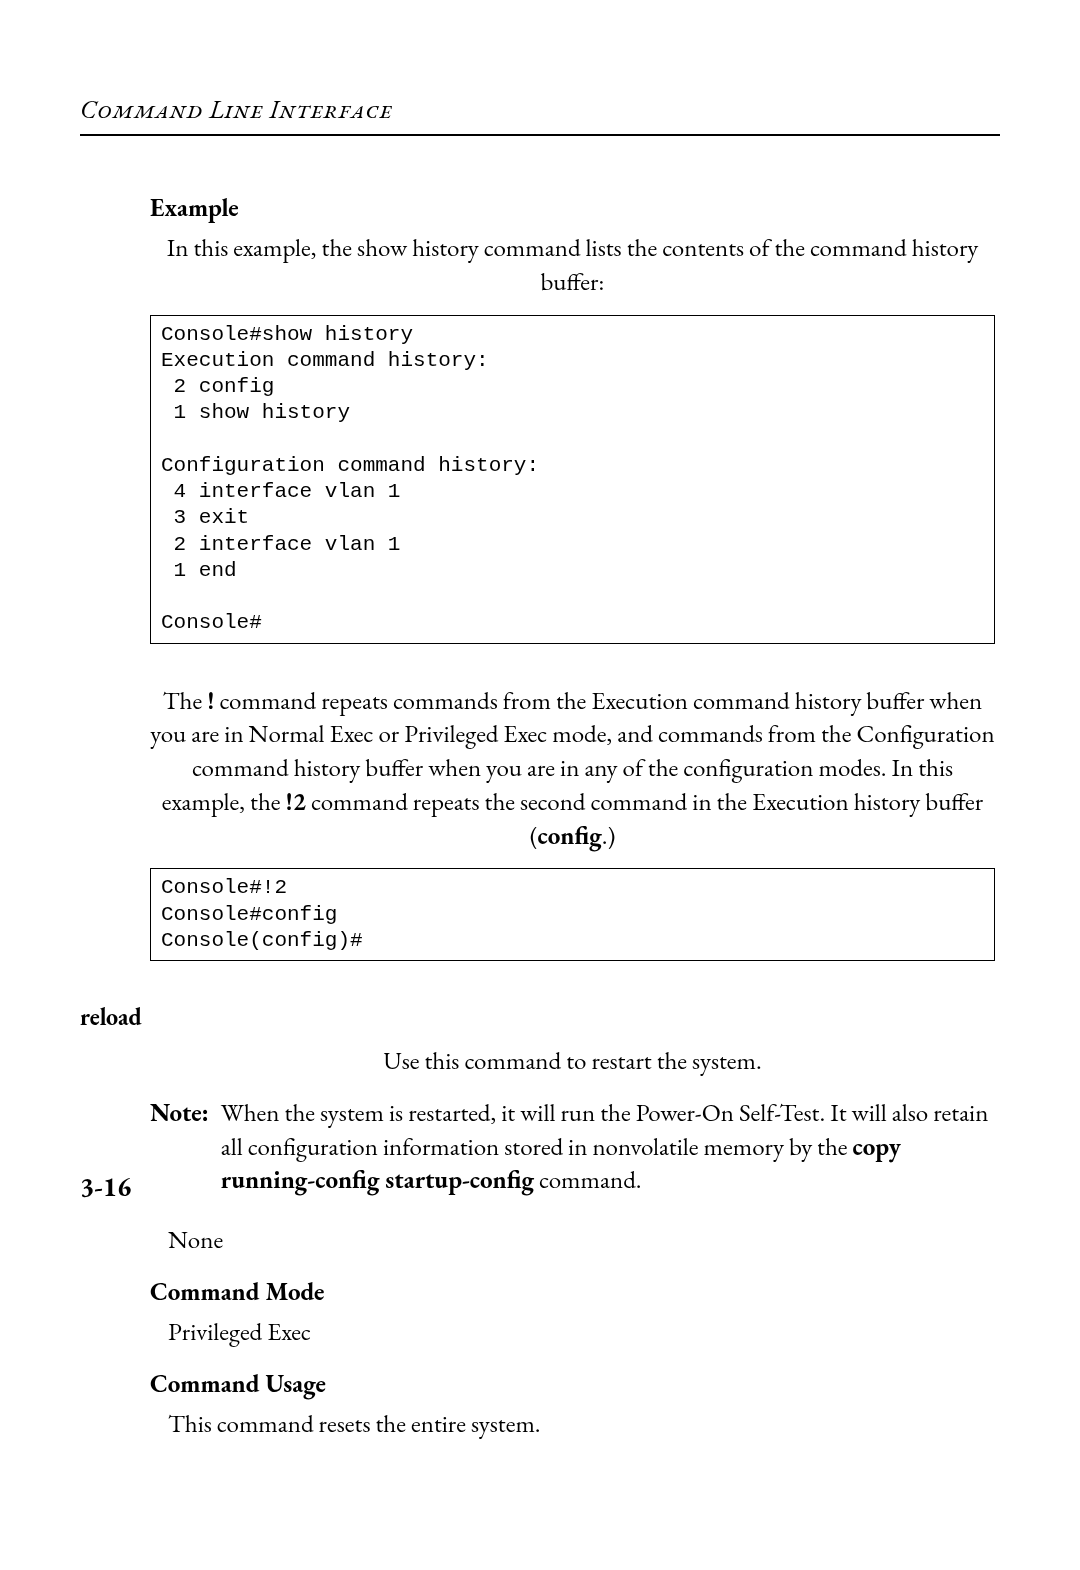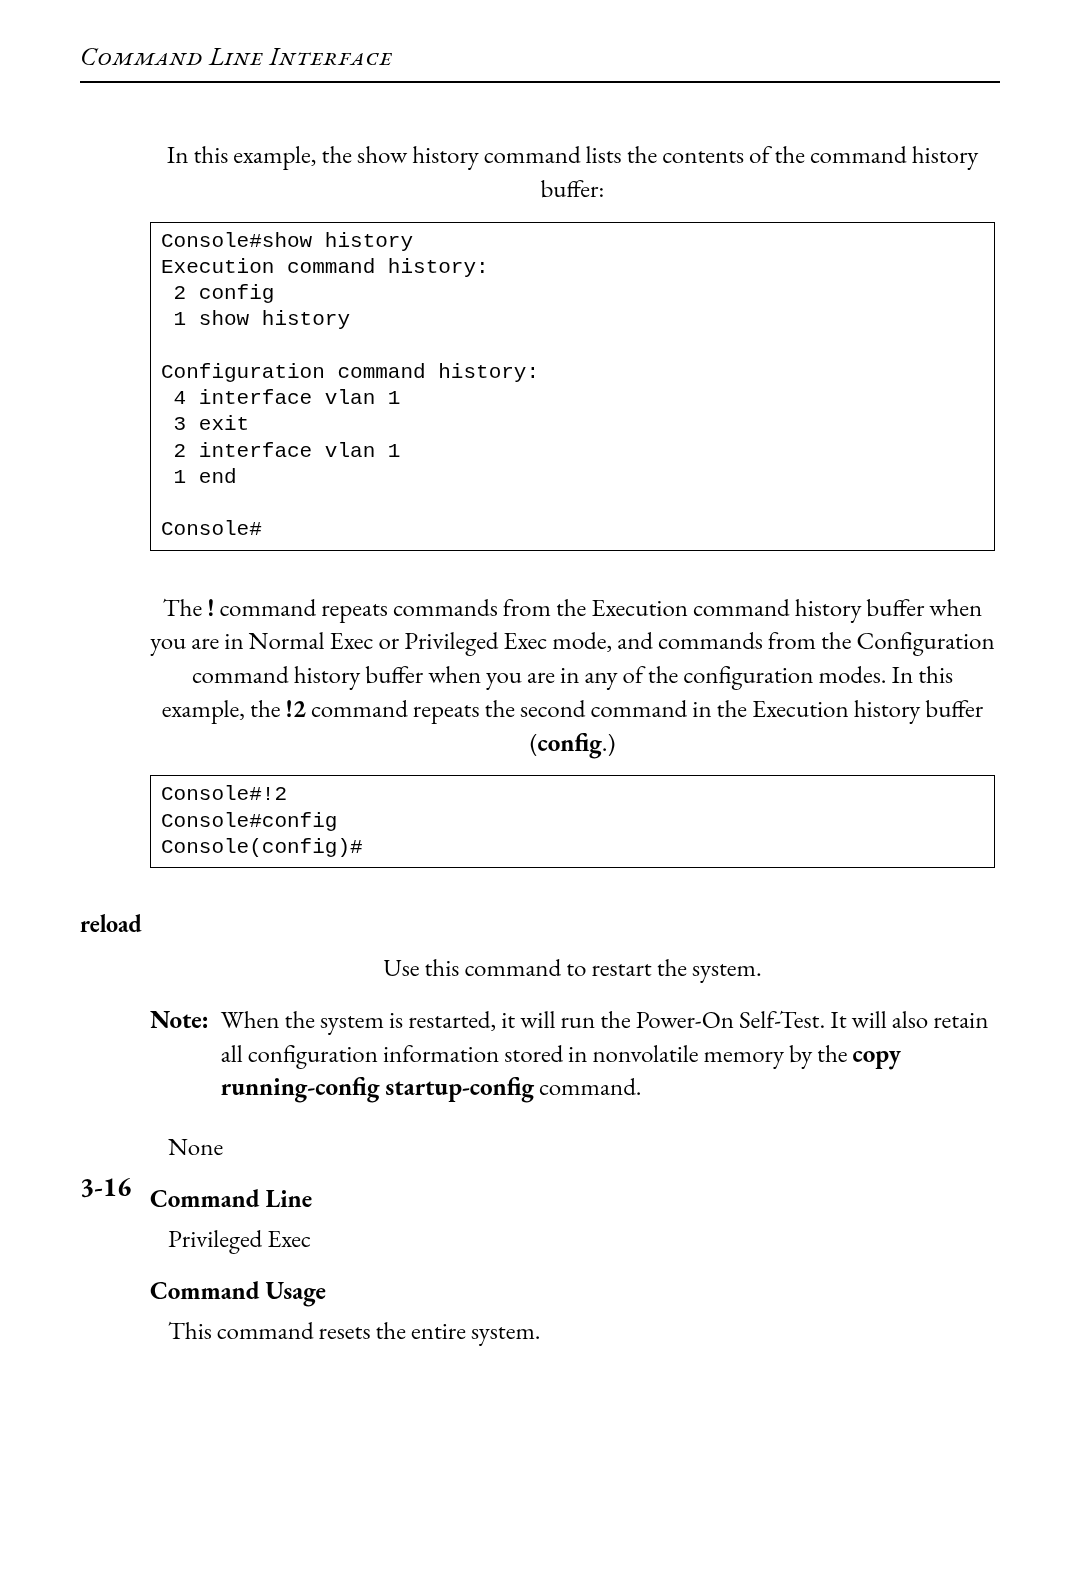--- a/index.html
+++ b/index.html
@@ -10,21 +10,21 @@
     height: 1570px;
     background: #ffffff;
     font-family: Garamond, "Adobe Garamond Pro", "EB Garamond", Georgia, "Times New Roman", serif;
     color: #000000;
   }
   .page {
     position: relative;
     width: 1080px;
     height: 1274px;
     box-sizing: border-box;
-    padding: 39px 80px 60px 80px;
+    padding: 92px 80px 60px 80px;
   }
   .running-head {
     font-style: italic;
     font-variant: small-caps;
     letter-spacing: 0.5px;
     font-size: 26px;
     margin: 0 0 8px 0;
   }
   .head-rule {
     border: none;
@@ -90,20 +90,21 @@
 </head>
 <body>
 
 <div class="page">
 
   <div class="running-head">Command Line Interface</div>
   <hr class="head-rule">
 
   <div class="content">
 
+    <div class="subhead">Example</div>
     <p class="body-text">In this example, the show history command lists the contents of the command history buffer:</p>
     <div class="codebox">Console#show history
 Execution command history:
  2 config
  1 show history
 
 Configuration command history:
  4 interface vlan 1
  3 exit
  2 interface vlan 1
@@ -128,21 +129,21 @@
 
     <div class="note-row">
       <div class="note-label">Note:</div>
       <div class="note-body">
         <span>When the system is restarted, it will run the Power-On Self-Test. It will also retain all configuration information stored in nonvolatile memory by the </span><span class="bold-inline">copy running-config startup-config</span><span> command.</span>
       </div>
     </div>
 
     <p class="indent-text">None</p>
 
-    <div class="subhead">Command Line</div>
+    <div class="subhead">Command Mode</div>
     <p class="indent-text">Privileged Exec</p>
 
     <div class="subhead">Command Usage</div>
     <p class="indent-text">This command resets the entire system.</p>
 
   </div>
 
   <div class="pagenum">3-16</div>
 
 </div>

